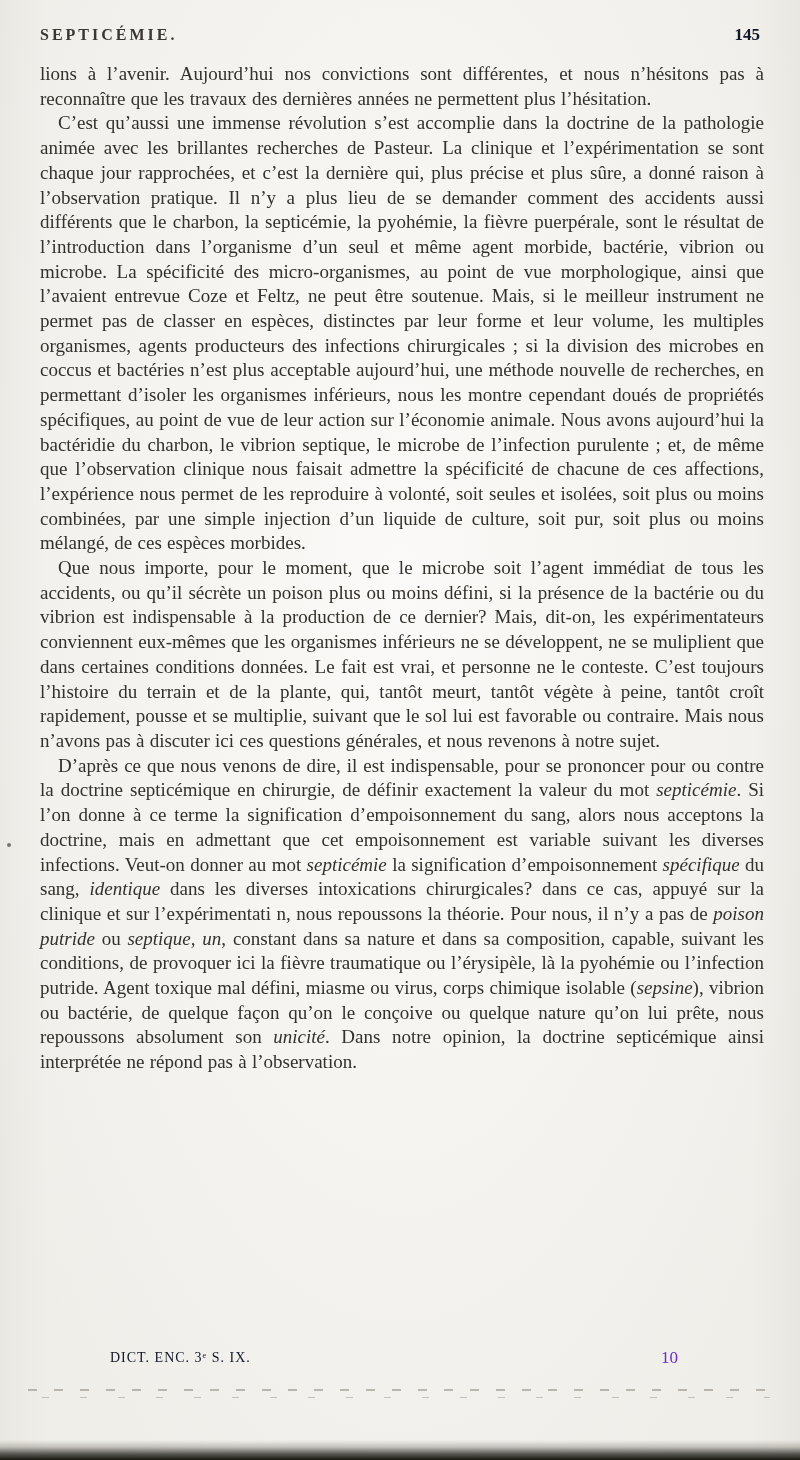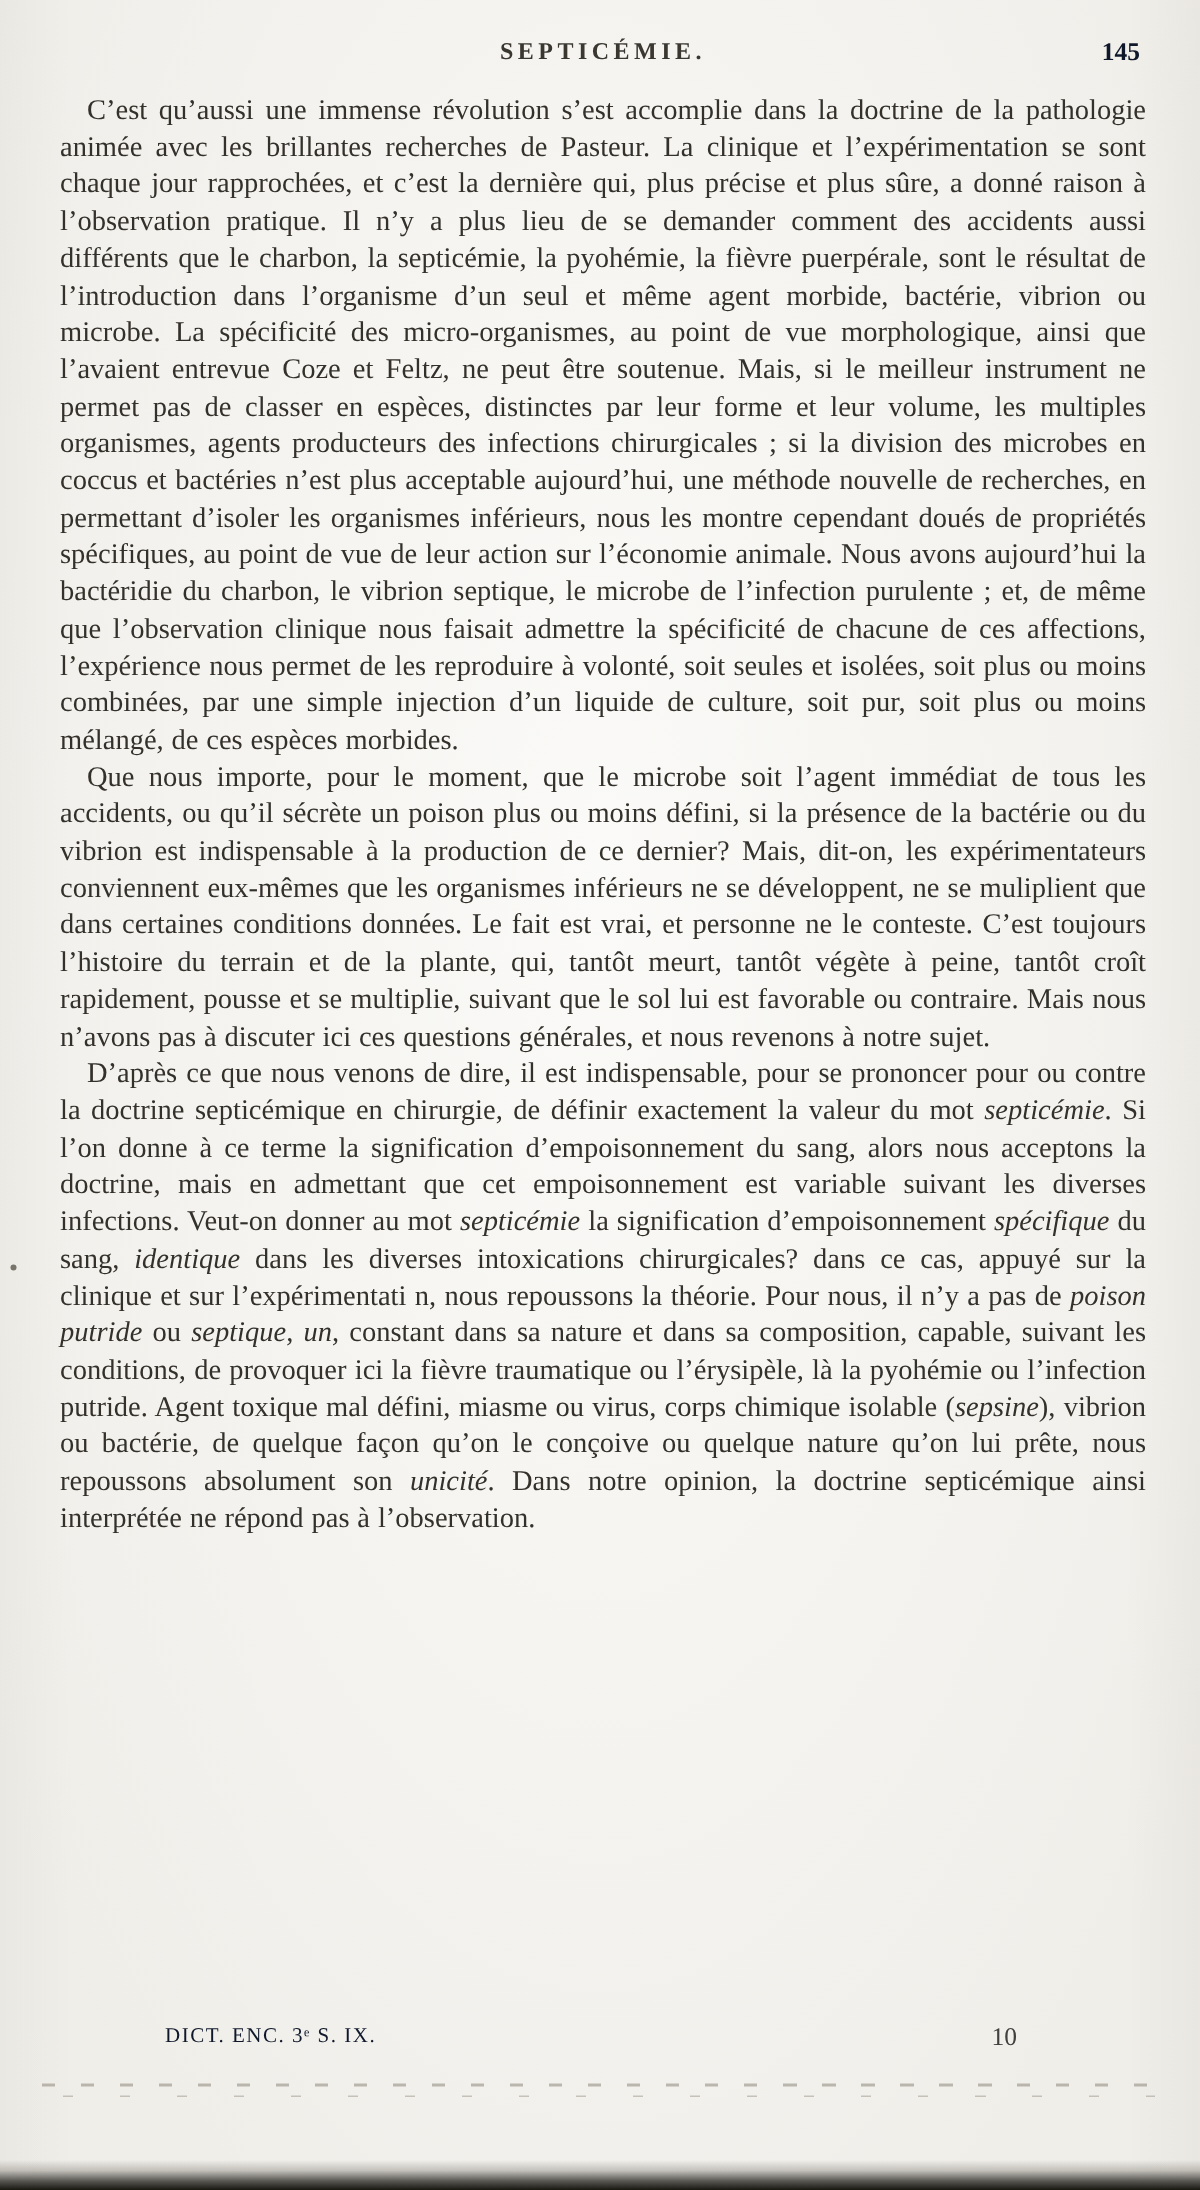--- a/index.html
+++ b/index.html
@@ -28,21 +28,21 @@
     right: 36px;
     top: 26px;
   }
   .page-header {
     position: relative;
     height: 36px;
   }
   .running-title {
     position: absolute;
     left: 0; right: 0;
-    text-align: center;
+    text-align: left;
     font-size: 16px;
     font-weight: bold;
     letter-spacing: 3px;
     color: #3a3731;
   }
   .header-page-number {
     position: absolute;
     right: 4px;
     top: -1px;
     font-size: 17px;
@@ -72,21 +72,21 @@
     top: 2px;
     font-size: 14px;
     letter-spacing: 1px;
     color: #0f172a;
   }
   .footer-catch-number {
     position: absolute;
     right: 86px;
     top: 0;
     font-size: 17px;
-    color: #404040;
+    color: #6d28d9;
   }
   
   .ink-dot {
     position: absolute;
     left: 7px;
     top: 843px;
     width: 4px;
     height: 4px;
     border-radius: 50%;
     background: #5a564e;
@@ -118,20 +118,21 @@
 <body>
 
 <div class="page">
   <div class="page-header">
     <div class="running-title">SEPTICÉMIE.</div>
     <div class="header-page-number">145</div>
   </div>
 
   <div class="text-body">
 
+  <p><span>lions à l’avenir. Aujourd’hui nos convictions sont différentes, et nous n’hésitons pas à reconnaître que les travaux des dernières années ne permettent plus l’hésitation.</span></p>
       <p class="indent"><span>C’est qu’aussi une immense révolution s’est accomplie dans la doctrine de la pathologie animée avec les brillantes recherches de Pasteur. La clinique et l’expérimentation se sont chaque jour rapprochées, et c’est la dernière qui, plus précise et plus sûre, a donné raison à l’observation pratique. Il n’y a plus lieu de se demander comment des accidents aussi différents que le charbon, la septicémie, la pyohémie, la fièvre puerpérale, sont le résultat de l’introduction dans l’organisme d’un seul et même agent morbide, bactérie, vibrion ou microbe. La spécificité des micro-organismes, au point de vue morphologique, ainsi que l’avaient entrevue Coze et Feltz, ne peut être soutenue. Mais, si le meilleur instrument ne permet pas de classer en espèces, distinctes par leur forme et leur volume, les multiples organismes, agents producteurs des infections chirurgicales ; si la division des microbes en coccus et bactéries n’est plus acceptable aujourd’hui, une méthode nouvelle de recherches, en permettant d’isoler les organismes inférieurs, nous les montre cependant doués de propriétés spécifiques, au point de vue de leur action sur l’économie animale. Nous avons aujourd’hui la bactéridie du charbon, le vibrion septique, le microbe de l’infection purulente ; et, de même que l’observation clinique nous faisait admettre la spécificité de chacune de ces affections, l’expérience nous permet de les reproduire à volonté, soit seules et isolées, soit plus ou moins combinées, par une simple injection d’un liquide de culture, soit pur, soit plus ou moins mélangé, de ces espèces morbides.</span></p>
       <p class="indent"><span>Que nous importe, pour le moment, que le microbe soit l’agent immédiat de tous les accidents, ou qu’il sécrète un poison plus ou moins défini, si la présence de la bactérie ou du vibrion est indispensable à la production de ce dernier? Mais, dit-on, les expérimentateurs conviennent eux-mêmes que les organismes inférieurs ne se développent, ne se muliplient que dans certaines conditions données. Le fait est vrai, et personne ne le conteste. C’est toujours l’histoire du terrain et de la plante, qui, tantôt meurt, tantôt végète à peine, tantôt croît rapidement, pousse et se multiplie, suivant que le sol lui est favorable ou contraire. Mais nous n’avons pas à discuter ici ces questions générales, et nous revenons à notre sujet.</span></p>
       <p class="indent"><span>D’après ce que nous venons de dire, il est indispensable, pour se prononcer pour ou contre la doctrine septicémique en chirurgie, de définir exactement la valeur du mot </span><span class="italic">septicémie</span><span>. Si l’on donne à ce terme la signification d’empoisonnement du sang, alors nous acceptons la doctrine, mais en admettant que cet empoisonnement est variable suivant les diverses infections. Veut-on donner au mot </span><span class="italic">septicémie</span><span> la signification d’empoisonnement </span><span class="italic">spécifique</span><span> du sang, </span><span class="italic">identique</span><span> dans les diverses intoxications chirurgicales? dans ce cas, appuyé sur la clinique et sur l’expérimentati n, nous repoussons la théorie. Pour nous, il n’y a pas de </span><span class="italic">poison putride</span><span> ou </span><span class="italic">septique</span><span>, </span><span class="italic">un</span><span>, constant dans sa nature et dans sa composition, capable, suivant les conditions, de provoquer ici la fièvre traumatique ou l’érysipèle, là la pyohémie ou l’infection putride. Agent toxique mal défini, miasme ou virus, corps chimique isolable (</span><span class="italic">sepsine</span><span>), vibrion ou bactérie, de quelque façon qu’on le conçoive ou quelque nature qu’on lui prête, nous repoussons absolument son </span><span class="italic">unicité</span><span>. Dans notre opinion, la doctrine septicémique ainsi interprétée ne répond pas à l’observation.</span></p>
     </div>
 </div>
 
 <div class="page-footer">
   <div class="footer-signature">DICT. ENC. 3ᵉ S. IX.</div>
   <div class="footer-catch-number">10</div>
 </div>

